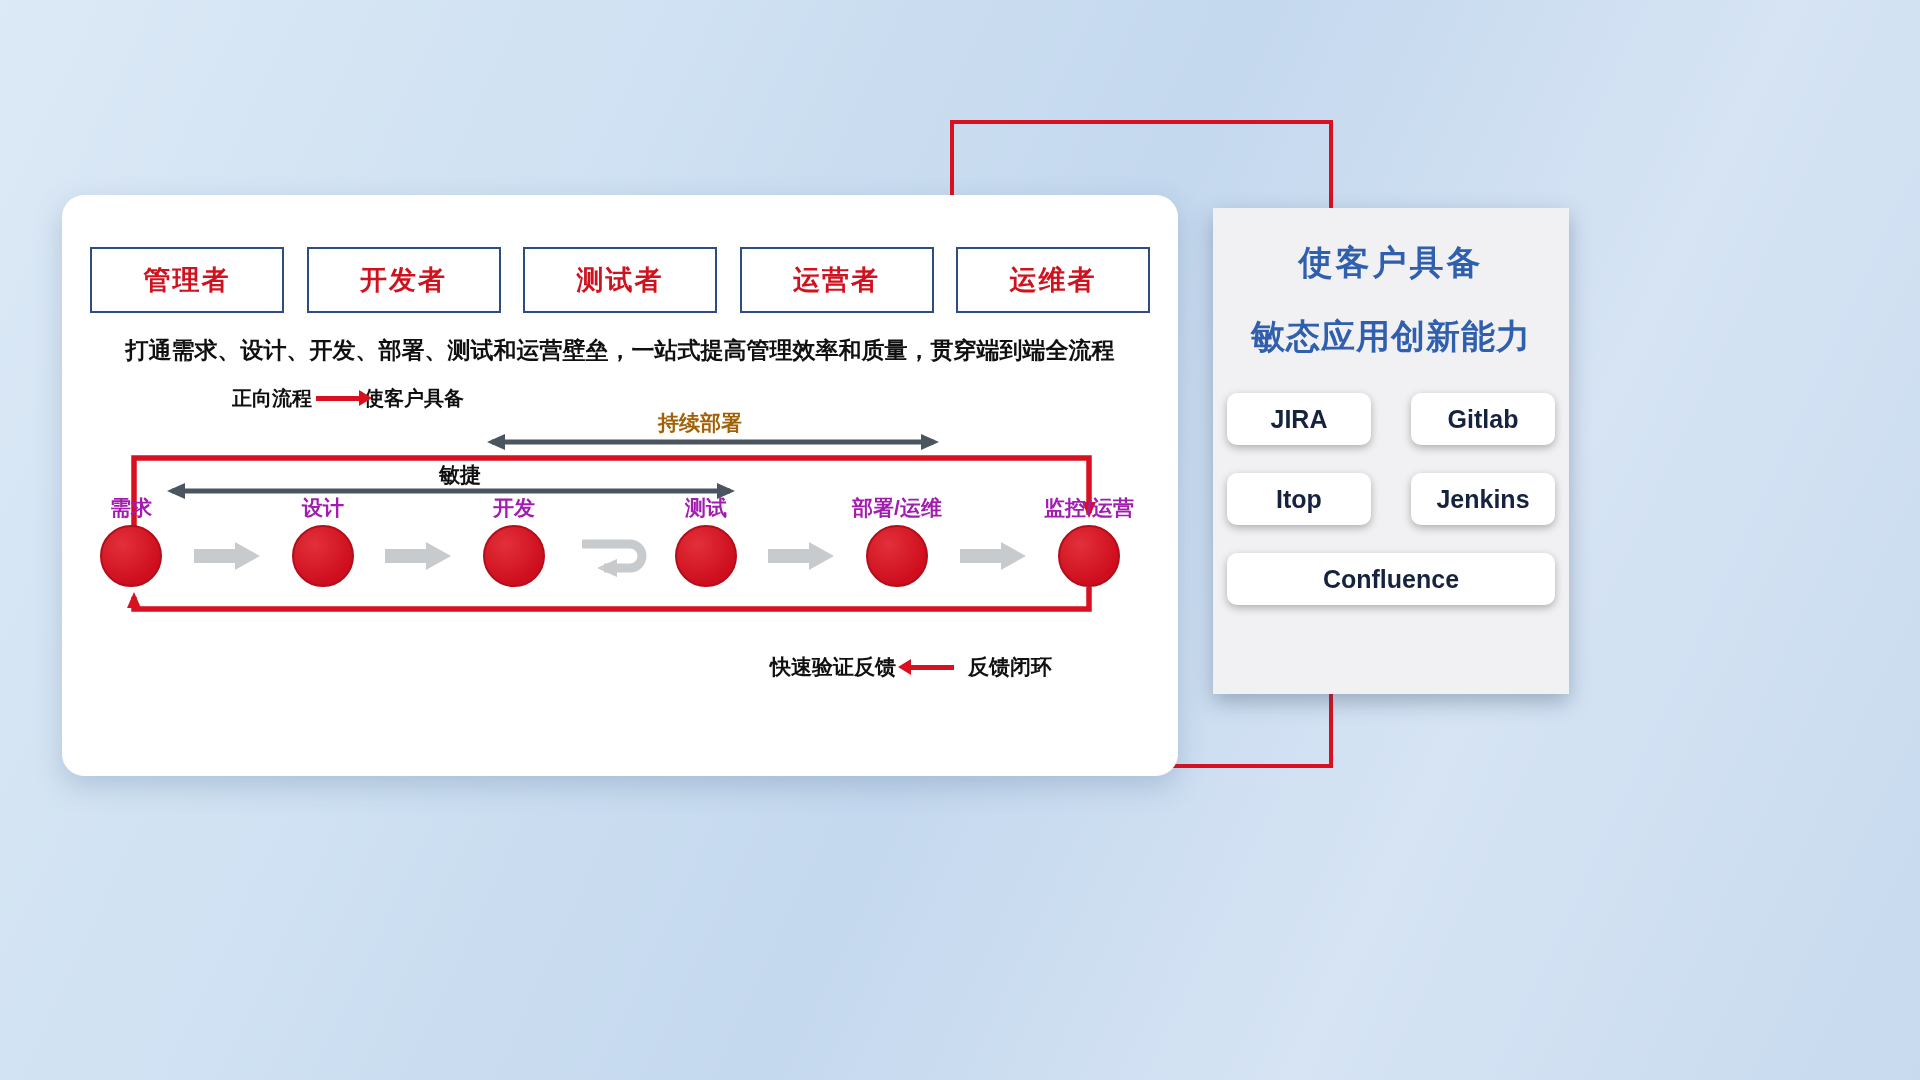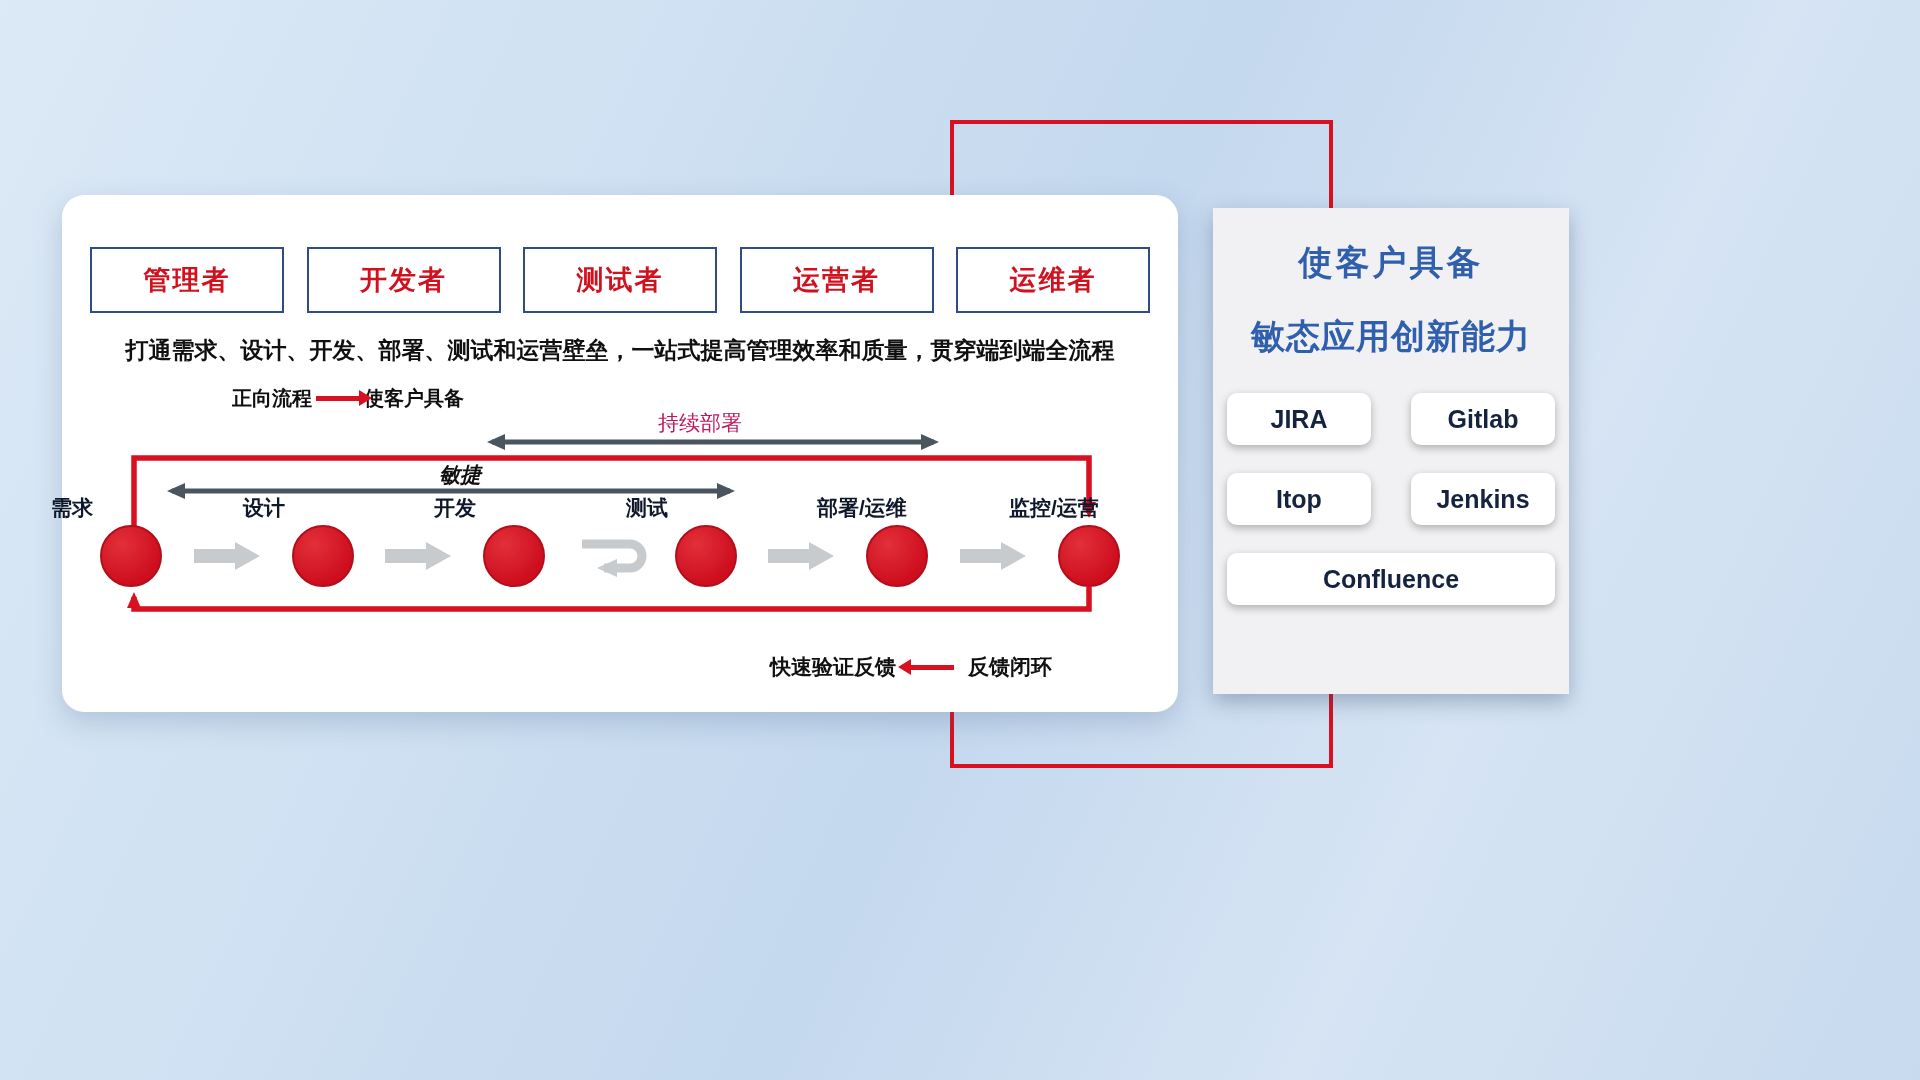--- a/index.html
+++ b/index.html
@@ -11,21 +11,21 @@
     position:relative;width:1920px;height:1080px;
     background:linear-gradient(115deg,#dce9f6 0%,#cfe1f2 28%,#c4d8ee 52%,#d6e4f4 74%,#c7daee 100%);
   }
   
   .red-frame{
     position:absolute;left:950px;top:120px;width:375px;height:640px;
     border:4px solid #d8101f;z-index:1;
   }
   
   .card{
-    position:absolute;left:62px;top:195px;width:1116px;height:517px;
+    position:absolute;left:62px;top:195px;width:1116px;height:581px;
     background:#ffffff;border-radius:22px;z-index:2;
     box-shadow:0 10px 28px rgba(70,100,140,.25);
   }
   .roles{
     position:absolute;left:28px;top:52px;width:1060px;
     display:flex;justify-content:space-between;
   }
   .role-box{
     width:190px;height:62px;border:2px solid #2e4d86;background:#fff;
     display:flex;align-items:center;justify-content:center;
@@ -45,29 +45,29 @@
     border-left:13px solid #d8101f;border-top:8px solid transparent;border-bottom:8px solid transparent;
   }
   .arrow-left{position:relative;display:inline-block;width:44px;height:5px;background:#d8101f;}
   .arrow-left::after{
     content:"";position:absolute;left:-12px;top:-6px;
     border-right:13px solid #d8101f;border-top:8px solid transparent;border-bottom:8px solid transparent;
   }
   .flow-svg{position:absolute;left:0;top:0;width:1116px;height:517px;}
   .cd-label{
     position:absolute;left:558px;top:214px;width:160px;text-align:center;
-    font-size:21px;font-weight:normal;color:#be185d;
+    font-size:21px;font-weight:bold;color:#a16207;
   }
   .agile-label{
     position:absolute;left:338px;top:266px;width:120px;text-align:center;
-    font-size:21px;font-weight:bold;color:#101010;font-style:italic;
+    font-size:21px;font-weight:bold;color:#101010;
   }
   .stage-label{
-    position:absolute;top:299px;width:160px;
-    font-size:21px;font-weight:bold;color:#0f172a;
+    position:absolute;top:299px;width:160px;text-align:center;
+    font-size:21px;font-weight:bold;color:#a21caf;
   }
   .stage-circle{
     position:absolute;top:330px;width:62px;height:62px;border-radius:50%;
     background:radial-gradient(circle at 35% 30%,#e2303a,#ce0e1e 70%);
     border:2px solid #b30e1b;box-sizing:border-box;
   }
   .legend-feedback{
     position:absolute;left:708px;top:458px;display:flex;align-items:center;gap:14px;
     font-size:21px;font-weight:bold;color:#101010;
   }

